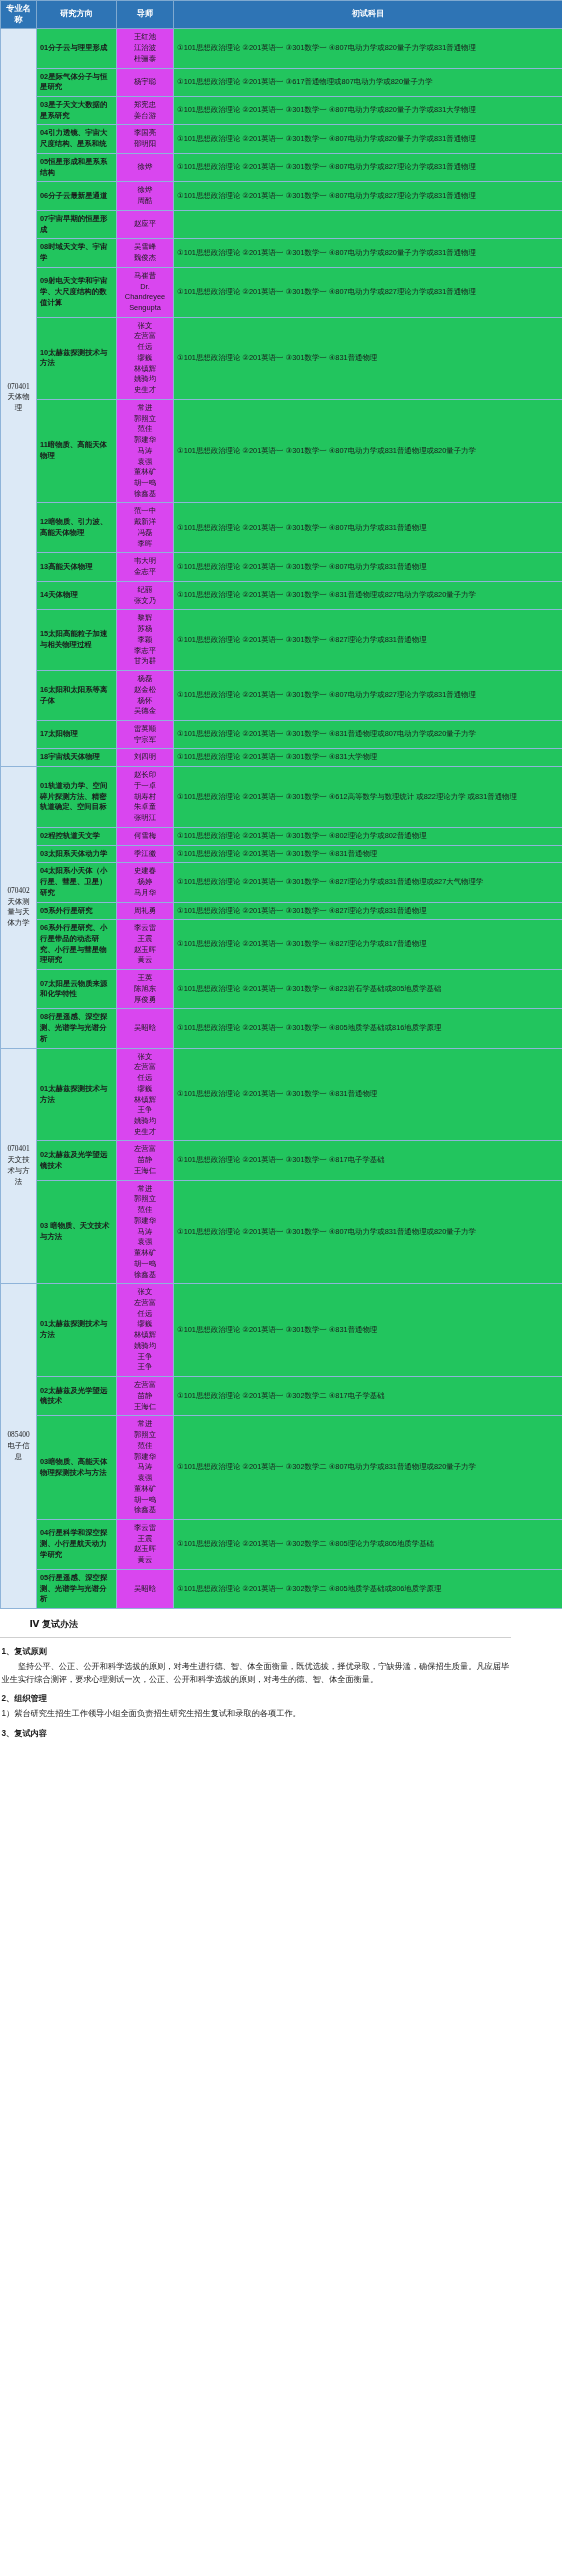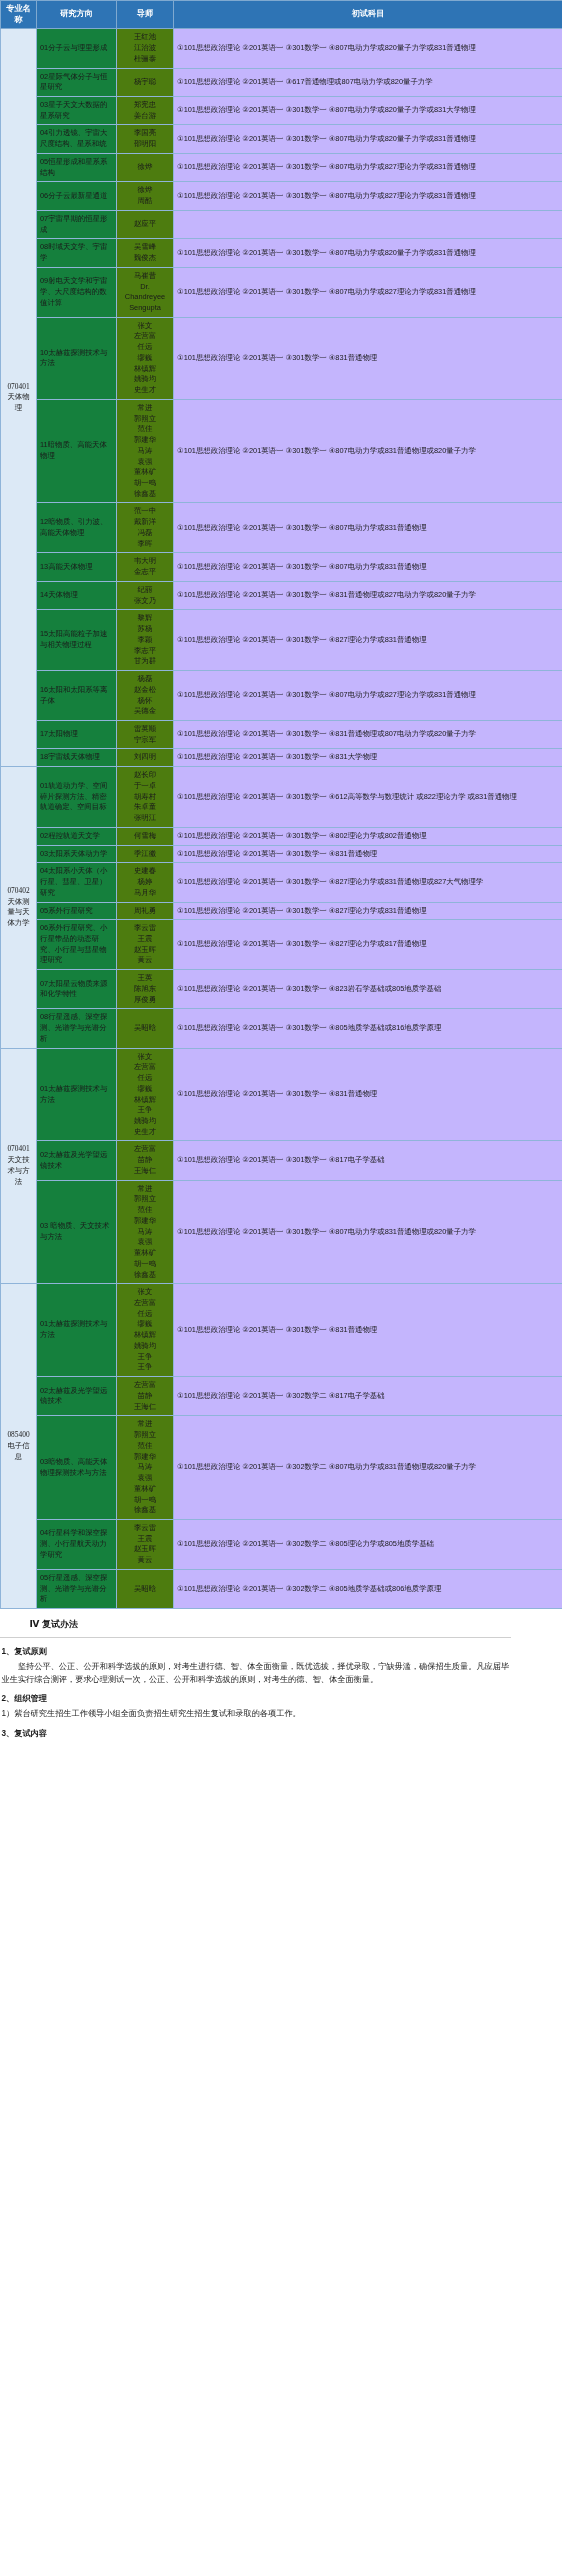--- a/index.html
+++ b/index.html
@@ -39,36 +39,37 @@
   }
   td.code {
     background: #dce9f6;
     text-align: center;
     font-size: 7.4px;
     color: #1a3a5c;
     width: 36px;
     font-family: Liberation Serif, serif;
   }
   td.dir {
-    background: #15803d;
+    background: #22c55e;
     font-size: 7.4px;
     width: 80px;
     color: #1a3a5c;
     vertical-align: middle;
+    font-weight: bold;
   }
   td.tutors {
-    background: #4d7c0f;
+    background: #d946ef;
     text-align: center;
     width: 57px;
     color: #1a1a1a;
     font-size: 7.4px;
     line-height: 1.5;
   }
   td.subjects {
-    background: #c4b5fd;
+    background: #22c55e;
     color: #1a3a5c;
     font-size: 7.4px;
     line-height: 1.5;
   }
   .sec-title {
     font-size: 9px;
     font-weight: bold;
     color: #1a1a1a;
     margin: 9px 0 4.5px 1.5px;
     padding-left: 28px;

